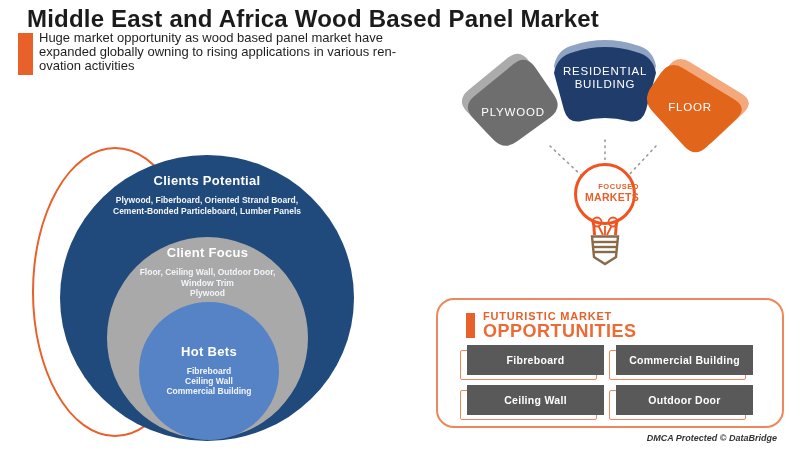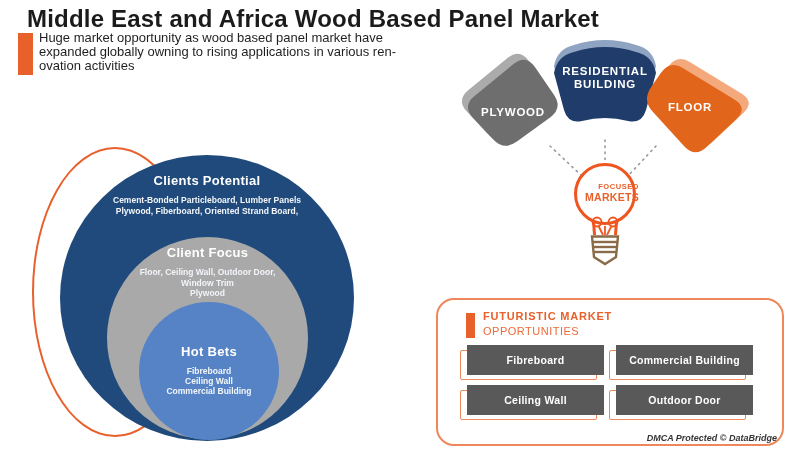--- a/index.html
+++ b/index.html
@@ -20,35 +20,35 @@
   .circle-blue{left:139px;top:302px;width:140px;height:138px;background:var(--blue,#5583C6);z-index:3;padding-top:42px;}
   .circle-title{font-size:13px;font-weight:bold;letter-spacing:.3px;margin-bottom:7px;}
   .circle-lines{font-size:8.5px;font-weight:bold;color:#f2f5f9;}
   .circle-navy .circle-lines{line-height:11px;}
   .circle-gray .circle-lines{line-height:10.5px;}
   .circle-blue .circle-lines{line-height:10px;}
   .circle-lines span{display:block;}
 
   
   .fm-svg{left:450px;top:28px;width:340px;height:250px;z-index:1;}
-  .shape-label{z-index:2;color:#ffffff;font-weight:bold;font-size:11.5px;letter-spacing:.8px;text-align:center;}
+  .shape-label{z-index:2;color:#ffffff;font-weight:normal;font-size:11.5px;letter-spacing:.8px;text-align:center;}
   .label-plywood{left:467px;top:106px;width:92px;}
   .label-residential{left:551px;top:65px;width:108px;line-height:13px;}
   .label-residential span{display:block;}
   .label-floor{left:650px;top:101px;width:80px;}
   .bulb-text{left:569px;top:182px;width:70px;text-align:right;color:var(--accent,#E8602A);z-index:2;font-weight:bold;}
   .bulb-text .l1{font-size:7.5px;letter-spacing:.6px;display:block;}
   .bulb-text .l2{font-size:10.5px;letter-spacing:.3px;display:block;}
 
   
-  .panel{left:436px;top:298px;width:348px;height:148px;border:2px solid var(--accent_light,#F0875A);border-radius:18px;box-sizing:border-box;background:#fff;}
+  .panel{left:436px;top:298px;width:348px;height:130px;border:2px solid var(--accent_light,#F0875A);border-radius:18px;box-sizing:border-box;background:#fff;}
   .panel-header{position:absolute;left:28px;top:11px;display:flex;align-items:flex-start;}
   .panel-bar{width:9px;height:25px;background:var(--accent,#E8602A);margin-right:8px;margin-top:2px;}
   .panel-t1{font-size:11px;font-weight:bold;color:var(--accent,#E8602A);letter-spacing:.8px;line-height:11px;}
-  .panel-t2{font-size:11px;font-weight:normal;color:#ED6A35;letter-spacing:.5px;line-height:17px;margin-top:1px;}
+  .panel-t2{font-size:18px;font-weight:bold;color:#ED6A35;letter-spacing:.5px;line-height:17px;margin-top:1px;}
   .opp-grid{position:absolute;left:29px;top:45px;display:grid;grid-template-columns:137px 137px;column-gap:12px;row-gap:10px;}
   .opp-cell{position:relative;width:137px;height:30px;}
   .opp-frame{position:absolute;left:-7px;top:5px;width:137px;height:30px;border:1.5px solid var(--accent_light,#F0875A);border-radius:2px;box-sizing:border-box;}
   .opp-btn{position:absolute;left:0;top:0;width:137px;height:30px;background:var(--button_gray,#595959);border:none;color:#ffffff;font-family:"Liberation Sans",sans-serif;font-size:10.5px;font-weight:bold;letter-spacing:.3px;display:flex;align-items:center;justify-content:center;}
 
   
   .footer{right:23px;top:433px;font-size:9px;font-weight:bold;color:#333333;font-style:italic;}
 </style>
 </head>
 <body>
@@ -59,22 +59,22 @@
   <span>Huge market opportunity as wood based panel market have</span>
   <span>expanded globally owning to rising applications in various ren-</span>
   <span>ovation activities</span>
 </div>
 
 <div class="abs ellipse-outline"></div>
 
 <div class="abs circle circle-navy">
   <div class="circle-title">Clients Potential</div>
   <div class="circle-lines">
+    <span>Plywood, Fiberboard, Oriented Strand Board,</span>
     <span>Cement-Bonded Particleboard, Lumber Panels</span>
-    <span>Plywood, Fiberboard, Oriented Strand Board,</span>
   </div>
 </div>
 
 <div class="abs circle circle-gray">
   <div class="circle-title">Client Focus</div>
   <div class="circle-lines">
     <span>Floor, Ceiling Wall, Outdoor Door,</span>
     <span>Window Trim</span>
     <span>Plywood</span>
   </div>

